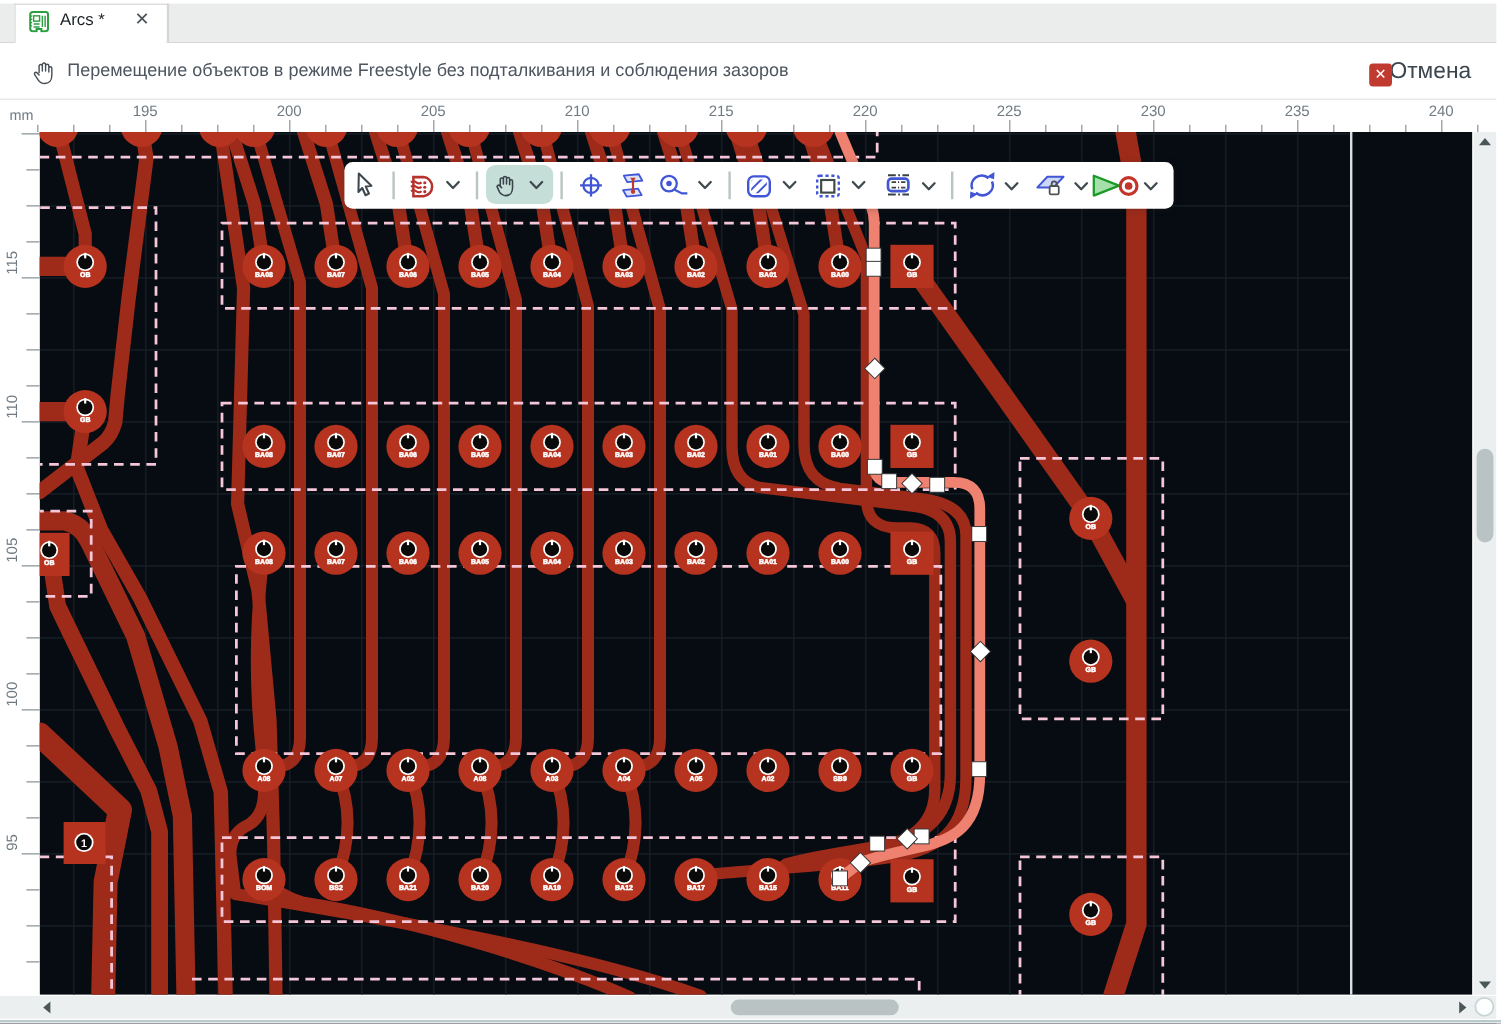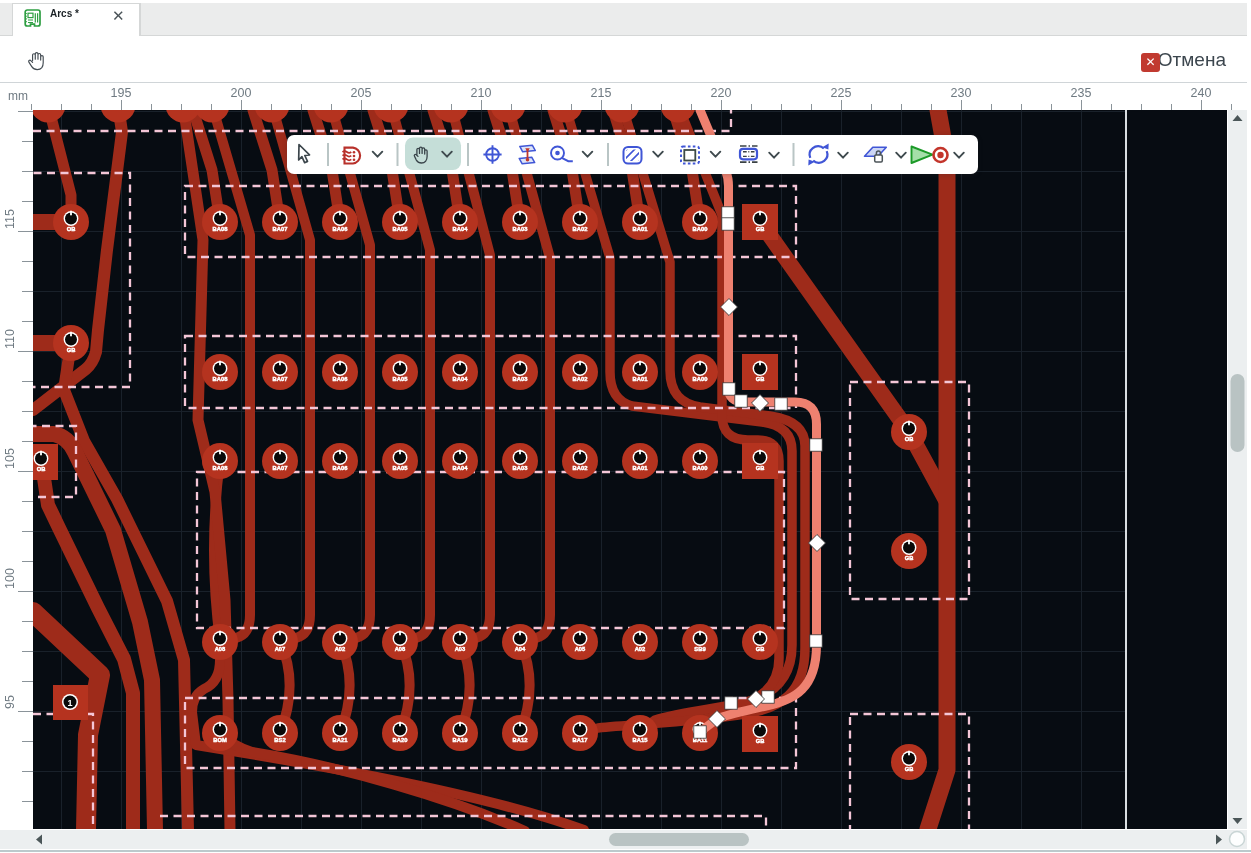--- a/index.html
+++ b/index.html
@@ -1,21 +1,21 @@
 <!DOCTYPE html>
 <html><head>
 <meta charset="utf-8">
 <style>
   html,body{margin:0;padding:0;}
   body{width:1251px;height:853px;overflow:hidden;font-family:"Liberation Sans",sans-serif;background:#fff;position:relative;}
   .tabbar{position:absolute;left:0;top:0;width:1251px;height:36px;background:#fff;}
   .tabstrip{position:absolute;left:0;top:3px;width:12px;height:33px;background:#ebecec;border-bottom:1px solid #d5d7d7;box-sizing:border-box;}
   .tabrest{position:absolute;left:140px;top:3px;right:0;height:33px;background:#ebecec;border-bottom:1px solid #d5d7d7;border-left:1px solid #d5d7d7;box-sizing:border-box;}
   .tab{position:absolute;left:12px;top:3px;width:128px;height:33px;background:#fff;border:1px solid #d5d7d7;border-bottom:none;box-sizing:border-box;}
-  .tabtitle{position:absolute;left:50px;top:8px;font-size:10px;font-weight:bold;color:#1b2226;}
+  .tabtitle{position:absolute;left:50px;top:8px;font-size:14px;font-weight:normal;color:#1b2226;}
   .tabclose{position:absolute;left:112px;top:7px;font-size:15px;color:#4b5459;font-weight:normal;}
   .msgbar{position:absolute;left:0;top:36px;width:1251px;height:46px;background:#fff;}
   .msgtext{position:absolute;left:56px;top:14px;font-size:15px;color:#4d5660;}
   .cancel{position:absolute;right:25px;top:13px;font-size:19px;color:#3c464e;}
   .cancelbox{position:absolute;left:1141px;top:53px;width:19px;height:19px;background:#c13a30;border-radius:3px;color:#fff;text-align:center;line-height:19px;font-size:12px;}
   .scrollcorner{position:absolute;left:1228px;top:830px;width:19px;height:19px;background:#eceff0;}
   .rightpad{position:absolute;left:1247px;top:0px;width:4px;height:853px;background:#fff;}
   .botline{position:absolute;left:0;top:850px;width:1251px;height:2px;background:#bcc9cc;}
 </style>
 </head>
@@ -30,20 +30,21 @@
     <path d="M11.3 4.2 V13.5 M13.6 4.2 V13.5 M4 11 h5 M4 13.5 h5" stroke="#2d9e41" stroke-width="1.2" fill="none"></path>
     <path d="M1.2 4.5 h1.6 M1.2 7.2 h1.6 M1.2 9.9 h1.6 M1.2 12.6 h1.6" stroke="#2d9e41" stroke-width="1.1"></path>
   </svg>
   <div class="tabtitle">Arcs *</div>
   <div class="tabclose">✕</div>
 </div>
 <div class="msgbar">
   <svg style="position:absolute;left:27px;top:15px" width="18" height="20" viewBox="0 0 20 22">
     <path d="M6.2 10.5 V4.4 a1.5 1.5 0 0 1 3 0 V9 M9.2 8.8 V3.1 a1.5 1.5 0 0 1 3 0 V9 M12.2 8.9 V4.2 a1.5 1.5 0 0 1 3 0 V10 M15.2 9.5 V6.4 a1.4 1.4 0 0 1 2.8 0 V13 c0 4.6 -2.6 7.6 -6.6 7.6 c-3.2 0 -4.6 -1.1 -6.1 -3.4 L2.1 12.3 c-.9 -1.4 .8 -2.9 2.1 -1.8 l2 2.1" fill="none" stroke="#454d54" stroke-width="1.3" stroke-linecap="round" stroke-linejoin="round"></path>
   </svg>
+  <div class="msgtext">Перемещение объектов в режиме Freestyle без подталкивания и соблюдения зазоров</div>
   <div class="cancel">Отмена</div>
 </div>
 <div class="cancelbox">✕</div>
 
 <svg style="position:absolute;left:0;top:82px" width="1251" height="28" viewBox="0 0 1251 28">
   <line x1="0" y1="0.5" x2="1251" y2="0.5" stroke="#d0d5d8" stroke-width="1"></line>
   <text x="8" y="18" font-size="12" fill="#6f7a82">mm</text>
   <g id="hticks" stroke="#8a9399" stroke-width="1">
       <line x1="31.5" y1="22" x2="31.5" y2="28"></line>
       <line x1="61.5" y1="22" x2="61.5" y2="28"></line>

